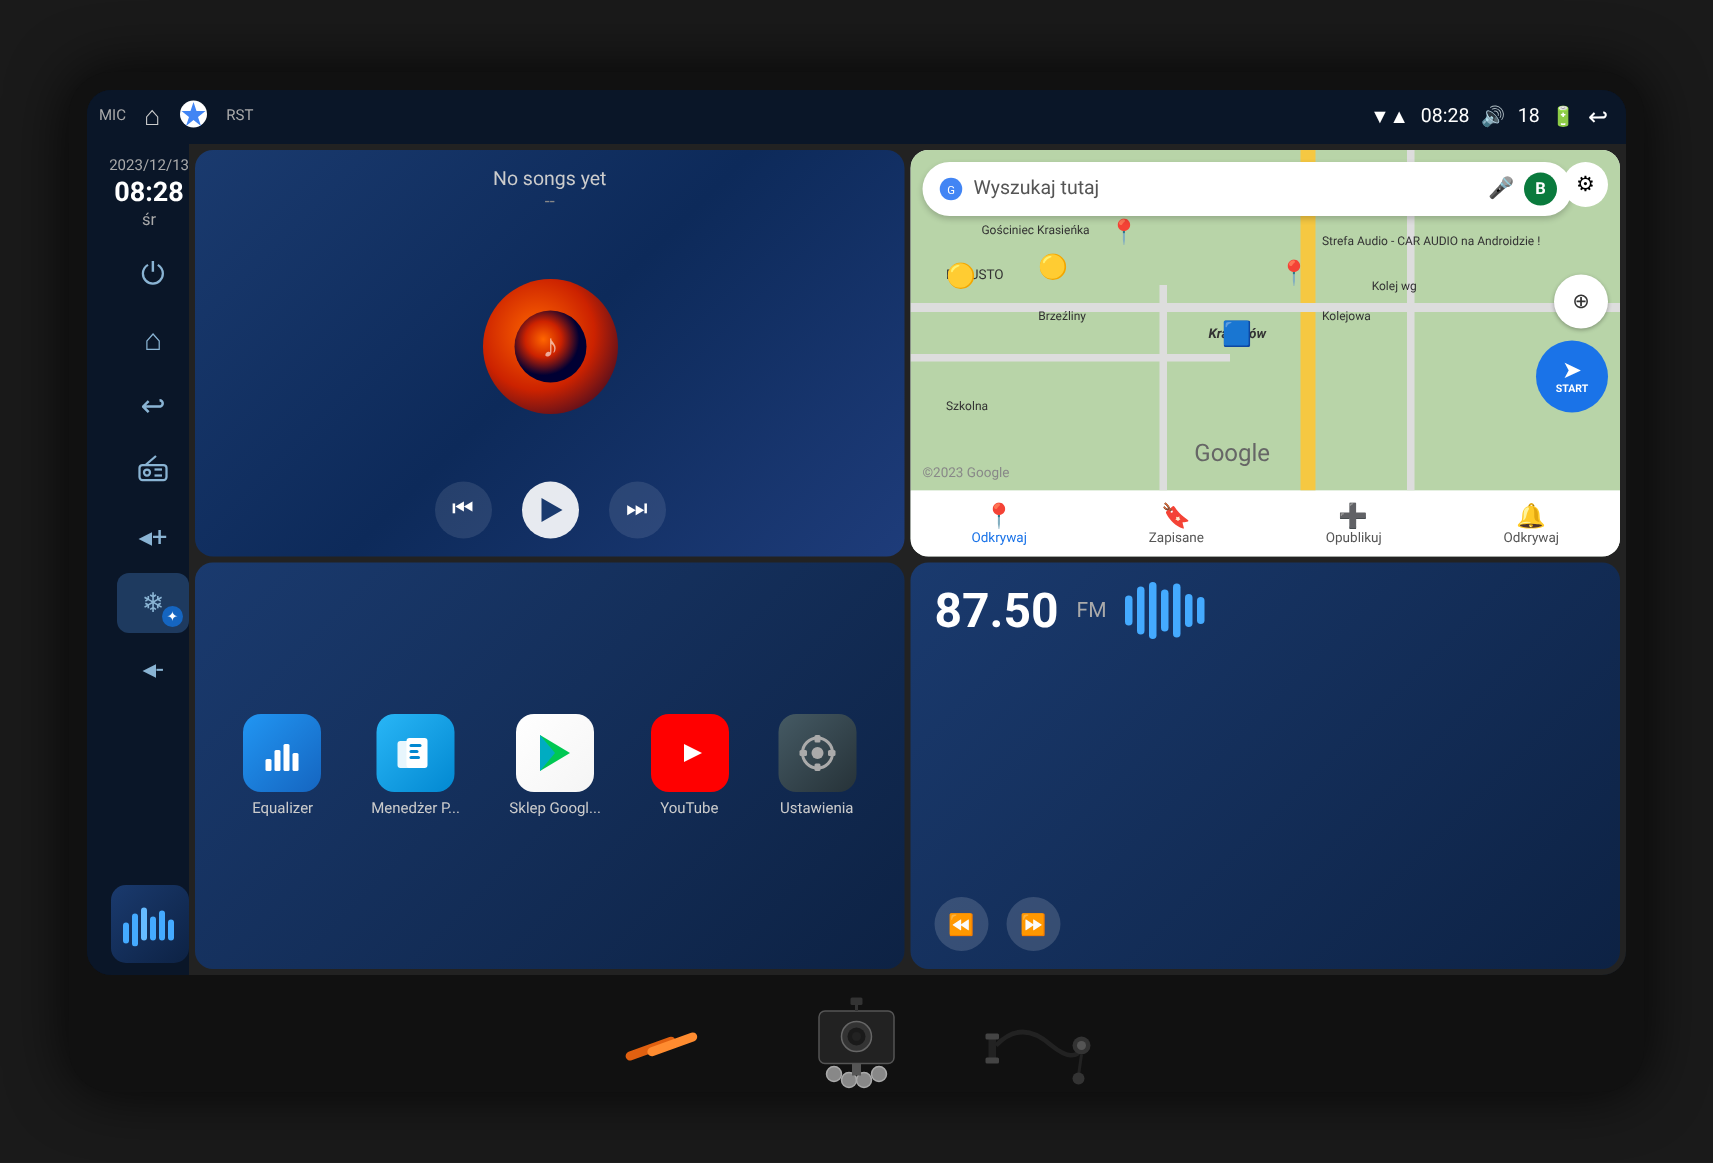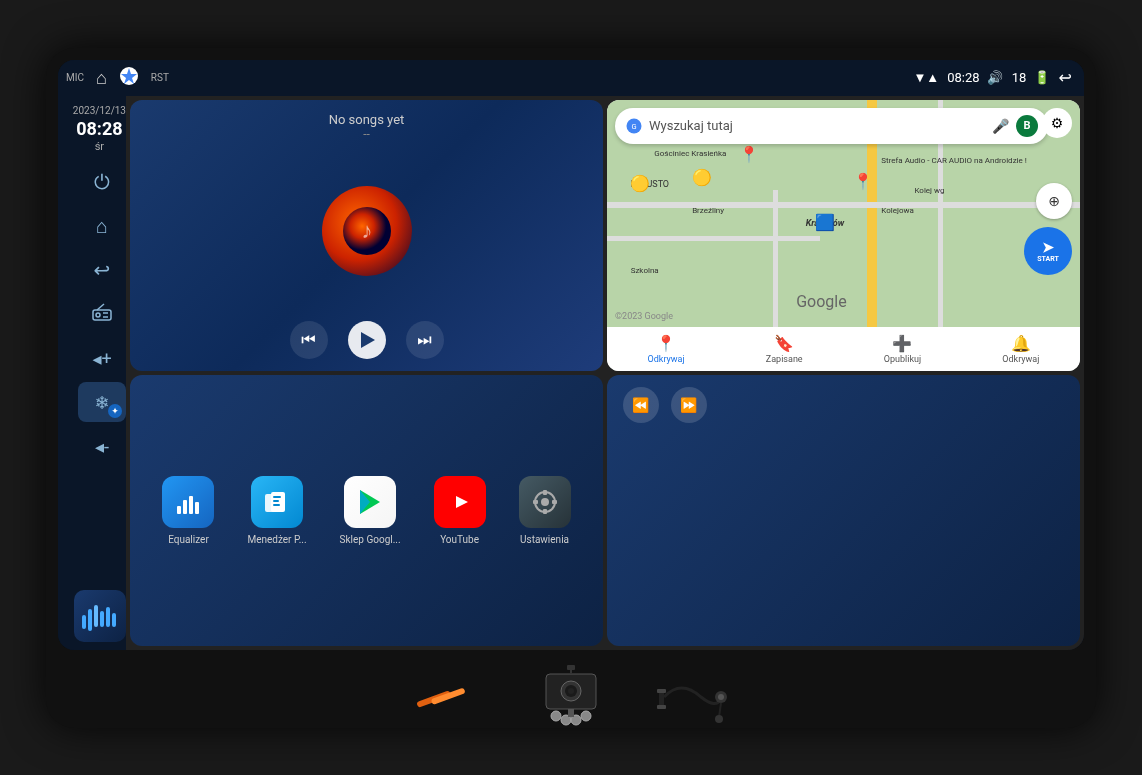--- a/index.html
+++ b/index.html
@@ -693,20 +693,33 @@
                 <rect x="12" y="21" width="4" height="5" rx="1" fill="#aaa"></rect>
                 <rect x="2" y="12" width="5" height="4" rx="1" fill="#aaa"></rect>
                 <rect x="21" y="12" width="5" height="4" rx="1" fill="#aaa"></rect>
               </svg>
             </div>
             <span class="app-label">Ustawienia</span>
           </div>
         </div>
 
         <div class="radio-widget">
+          <div class="radio-freq-row">
+            <span class="radio-freq">87.50</span>
+            <span class="radio-band">FM</span>
+            <div class="radio-waveform">
+              <div class="wave-bar" style="height:20px;"></div>
+              <div class="wave-bar" style="height:32px;"></div>
+              <div class="wave-bar" style="height:38px;"></div>
+              <div class="wave-bar" style="height:28px;"></div>
+              <div class="wave-bar" style="height:36px;"></div>
+              <div class="wave-bar" style="height:22px;"></div>
+              <div class="wave-bar" style="height:18px;"></div>
+            </div>
+          </div>
           <div class="radio-controls">
             <button class="radio-btn">⏪</button>
             <button class="radio-btn">⏩</button>
           </div>
         </div>
 
       </div>
     </div>
   </div>
 

